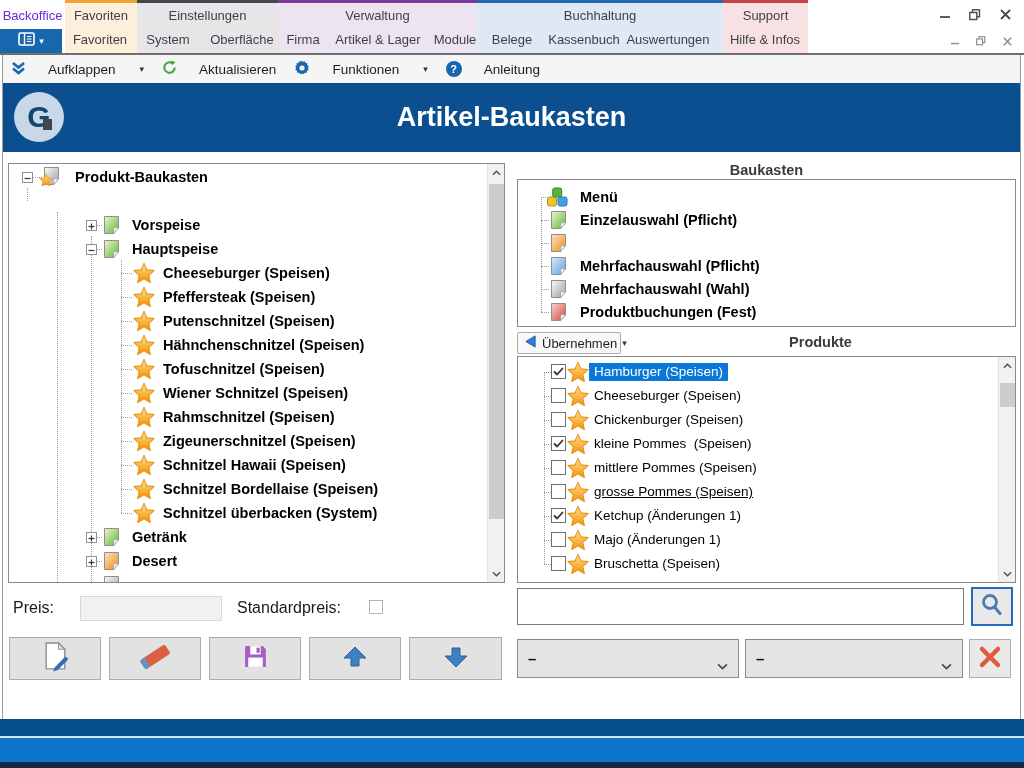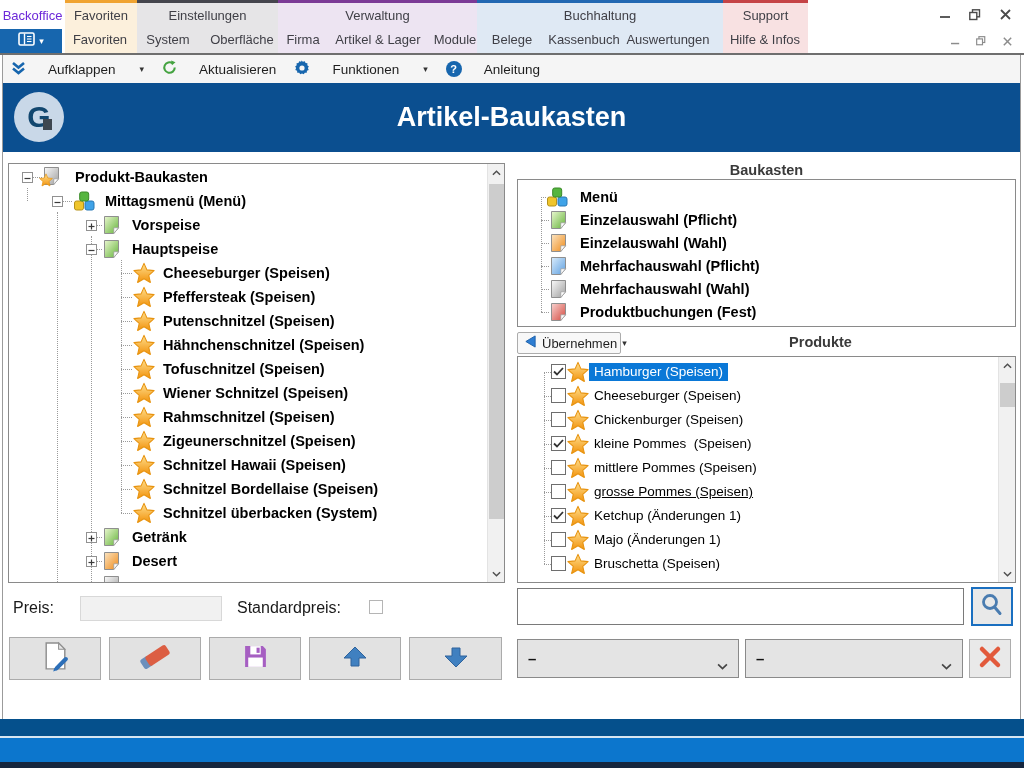--- a/index.html
+++ b/index.html
@@ -243,36 +243,20 @@
         <div class="icwrap" style="left: 34px;">
           <span style="position:relative;display:inline-block;width:25px;height:22px"><svg width="17" height="20" viewBox="0 0 17 20">
               <path d="M1.5 1.5 H15.5 V12.8 L10.8 18.5 H1.5 Z" fill="url(#g-gray)" stroke="#8F8F8F"></path>
               <path d="M15.5 12.8 H10.8 V18.5 Z" fill="#FDFDFD" stroke="#9A9A9A" stroke-width="0.7"></path>
             </svg><span style="position:absolute;left:-4px;bottom:-3px"><svg width="14" height="14" viewBox="0 0 24 24">
                 <path d="M12 1.5 L15.2 8.6 L23 9.4 L17.2 14.6 L18.9 22.3 L12 18.3 L5.1 22.3 L6.8 14.6 L1 9.4 L8.8 8.6 Z" fill="url(#g-star)" stroke="#E7930F" stroke-width="1.2" stroke-linejoin="round"></path>
               </svg></span></span>
         </div>
         <div class="tlabel" style="left: 66px;">Produkt-Baukasten</div>
       </div>
-      <div class="trow" style="top: 25px;">
-        <div class="stub" style="left: 54px; top: 12px; width: 9px;"></div>
-        <div class="expander" style="left: 43px; padding-top: 0.5px;">
-          <svg width="9" height="9" viewBox="0 0 9 9" style="display:block;margin:0 auto">
-            <line x1="1.5" y1="4.5" x2="7.5" y2="4.5" stroke="#3A3A3A" stroke-width="1.2"></line>
-          </svg>
-        </div>
-        <div class="icwrap" style="left: 64px;">
-          <svg width="23" height="21" viewBox="0 0 23 21">
-            <rect x="1.5" y="10" width="9" height="9" rx="2" fill="#EFC52C" stroke="#B5921B"></rect>
-            <rect x="12" y="10" width="9" height="9" rx="2" fill="#3FA3E8" stroke="#2878B5"></rect>
-            <rect x="6.7" y="1" width="9" height="9" rx="2" fill="#55B53F" stroke="#3A8A28"></rect>
-          </svg>
-        </div>
-        <div class="tlabel" style="left: 96px;">Mittagsmenü (Menü)</div>
-      </div>
       <div class="trow" style="top: 49px;">
         <div class="stub" style="left: 88px; top: 12px; width: 5px;"></div>
         <div class="expander" style="left: 77px; padding-top: 0.5px;">
           <svg width="9" height="9" viewBox="0 0 9 9" style="display:block;margin:0 auto">
             <line x1="1.5" y1="4.5" x2="7.5" y2="4.5" stroke="#3A3A3A" stroke-width="1.2"></line>
             <line x1="4.5" y1="1.5" x2="4.5" y2="7.5" stroke="#3A3A3A" stroke-width="1.2"></line>
           </svg>
         </div>
         <div class="icwrap" style="left: 94px;">
           <svg width="17" height="20" viewBox="0 0 17 20">
@@ -478,21 +462,20 @@
         <div class="tlabel" style="left: 62px;">Einzelauswahl (Pflicht)</div>
       </div>
       <div class="trow" style="top: 51px;">
         <div class="stub" style="left: 23px; top: 12px; width: 8px;"></div>
         <div class="icwrap" style="left: 32px;">
           <svg width="17" height="20" viewBox="0 0 17 20">
             <path d="M1.5 1.5 H15.5 V12.8 L10.8 18.5 H1.5 Z" fill="url(#g-orange)" stroke="#8F8F8F"></path>
             <path d="M15.5 12.8 H10.8 V18.5 Z" fill="#FDFDFD" stroke="#9A9A9A" stroke-width="0.7"></path>
           </svg>
         </div>
-        <div class="tlabel" style="left: 62px;">Einzelauswahl (Wahl)</div>
       </div>
       <div class="trow" style="top: 74px;">
         <div class="stub" style="left: 23px; top: 12px; width: 8px;"></div>
         <div class="icwrap" style="left: 32px;">
           <svg width="17" height="20" viewBox="0 0 17 20">
             <path d="M1.5 1.5 H15.5 V12.8 L10.8 18.5 H1.5 Z" fill="url(#g-blue)" stroke="#8F8F8F"></path>
             <path d="M15.5 12.8 H10.8 V18.5 Z" fill="#FDFDFD" stroke="#9A9A9A" stroke-width="0.7"></path>
           </svg>
         </div>
         <div class="tlabel" style="left: 62px;">Mehrfachauswahl (Pflicht)</div>

